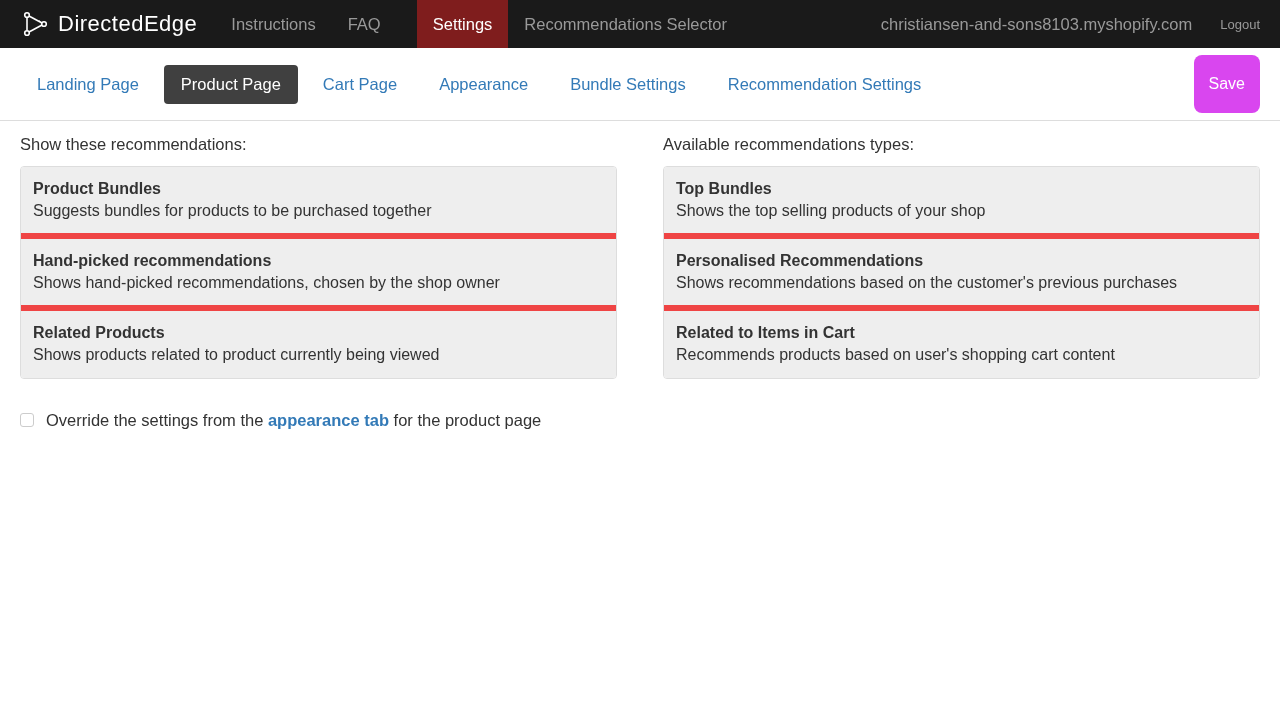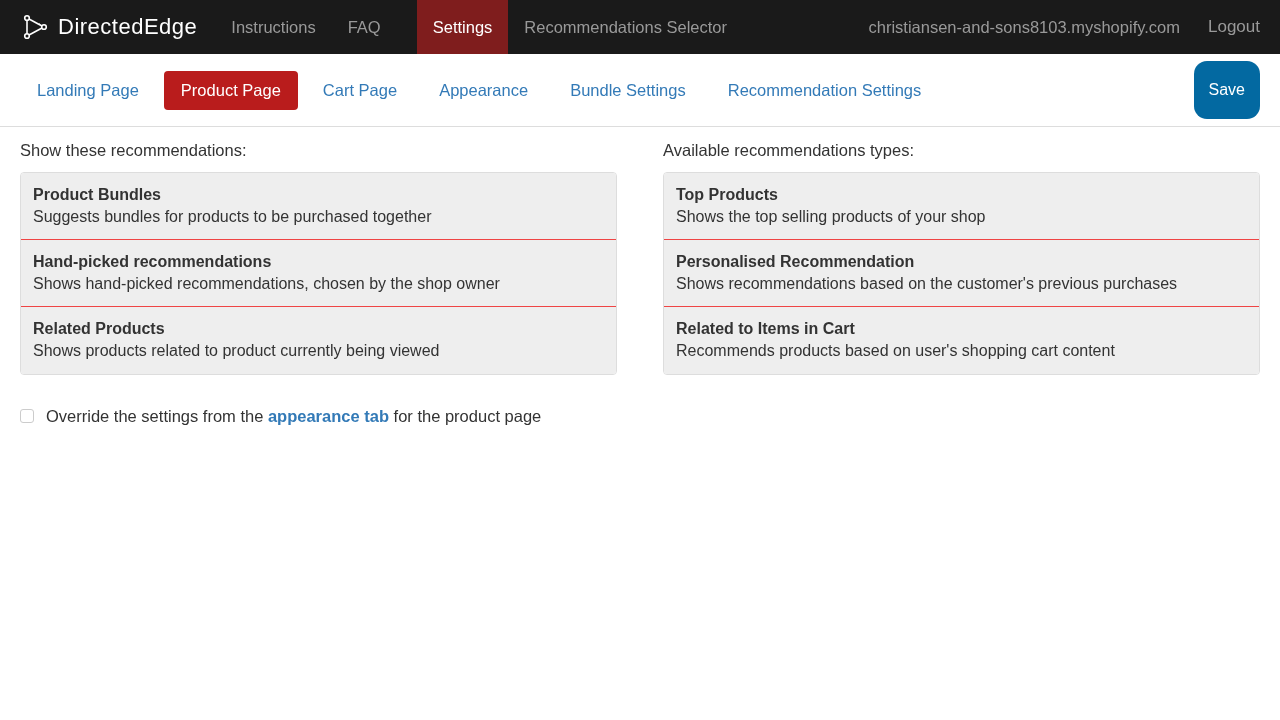--- a/index.html
+++ b/index.html
@@ -9,21 +9,21 @@
     color: #333;
     background: #fff;
     width: 1280px;
     height: 720px;
     overflow: hidden;
   }
 
   
   .navbar {
     background: #1a1a1a;
-    height: 54px;
+    height: 48px;
     display: flex;
     align-items: stretch;
     color: #999;
   }
   .brand {
     display: flex;
     align-items: center;
     padding: 0 18px 0 20px;
     color: #fff;
     font-size: 22px;
@@ -45,47 +45,47 @@
     color: #fff;
     margin-left: 20px;
   }
   .nav-right {
     margin-left: auto;
     display: flex;
     align-items: center;
     padding-right: 20px;
   }
   .shop-domain { color: #999; font-size: 16.5px; margin-right: 28px; text-align: right; }
-  .logout { color: #999; font-size: 17px; cursor: pointer; }
+  .logout { color: #999; font-size: 13px; cursor: pointer; }
 
   
   .subnav {
     border-bottom: 1px solid #ddd;
     padding: 7px 20px 7px 20px;
     display: flex;
     align-items: center;
   }
   .tabs { display: flex; gap: 8px; }
   .tab {
     padding: 10px 17px;
     color: #337ab7;
     font-size: 16.5px;
     border-radius: 4px;
     cursor: pointer;
   }
   .tab.active {
-    background: #b91c1c;
+    background: #404040;
     color: #fff;
   }
   .save-btn {
     margin-left: auto;
-    background: #0369a1;
+    background: #d946ef;
     color: #fff;
     border: none;
-    border-radius: 13px;
+    border-radius: 8px;
     padding: 20px 15px;
     font-size: 16px;
     cursor: pointer;
   }
 
   
   .content {
     padding: 14px 20px;
     display: flex;
     gap: 46px;
@@ -98,21 +98,21 @@
     font-weight: 400;
   }
   .list-group {
     border: 1px solid #ddd;
     border-radius: 4px;
     overflow: hidden;
   }
   .list-item {
     background: #eeeeee;
     padding: 11px 12px 12px 12px;
-    border-bottom: 1px solid #ef4444;
+    border-bottom: 6px solid #ef4444;
     cursor: move;
   }
   .list-item:last-child { border-bottom: none; }
   .list-item .title {
     font-weight: 700;
     font-size: 16px;
     color: #333;
     line-height: 1.35;
   }
   .list-item .desc {
@@ -210,25 +210,25 @@
         <div class="title">Related Products</div>
         <div class="desc">Shows products related to product currently being viewed</div>
       </div>
     </div>
   </div>
 
   <div class="col">
     <div class="section-title">Available recommendations types:</div>
     <div class="list-group">
       <div class="list-item">
-        <div class="title">Top Products</div>
+        <div class="title">Top Bundles</div>
         <div class="desc">Shows the top selling products of your shop</div>
       </div>
       <div class="list-item">
-        <div class="title">Personalised Recommendation</div>
+        <div class="title">Personalised Recommendations</div>
         <div class="desc">Shows recommendations based on the customer's previous purchases</div>
       </div>
       <div class="list-item">
         <div class="title">Related to Items in Cart</div>
         <div class="desc">Recommends products based on user's shopping cart content</div>
       </div>
     </div>
   </div>
 </div>
 

